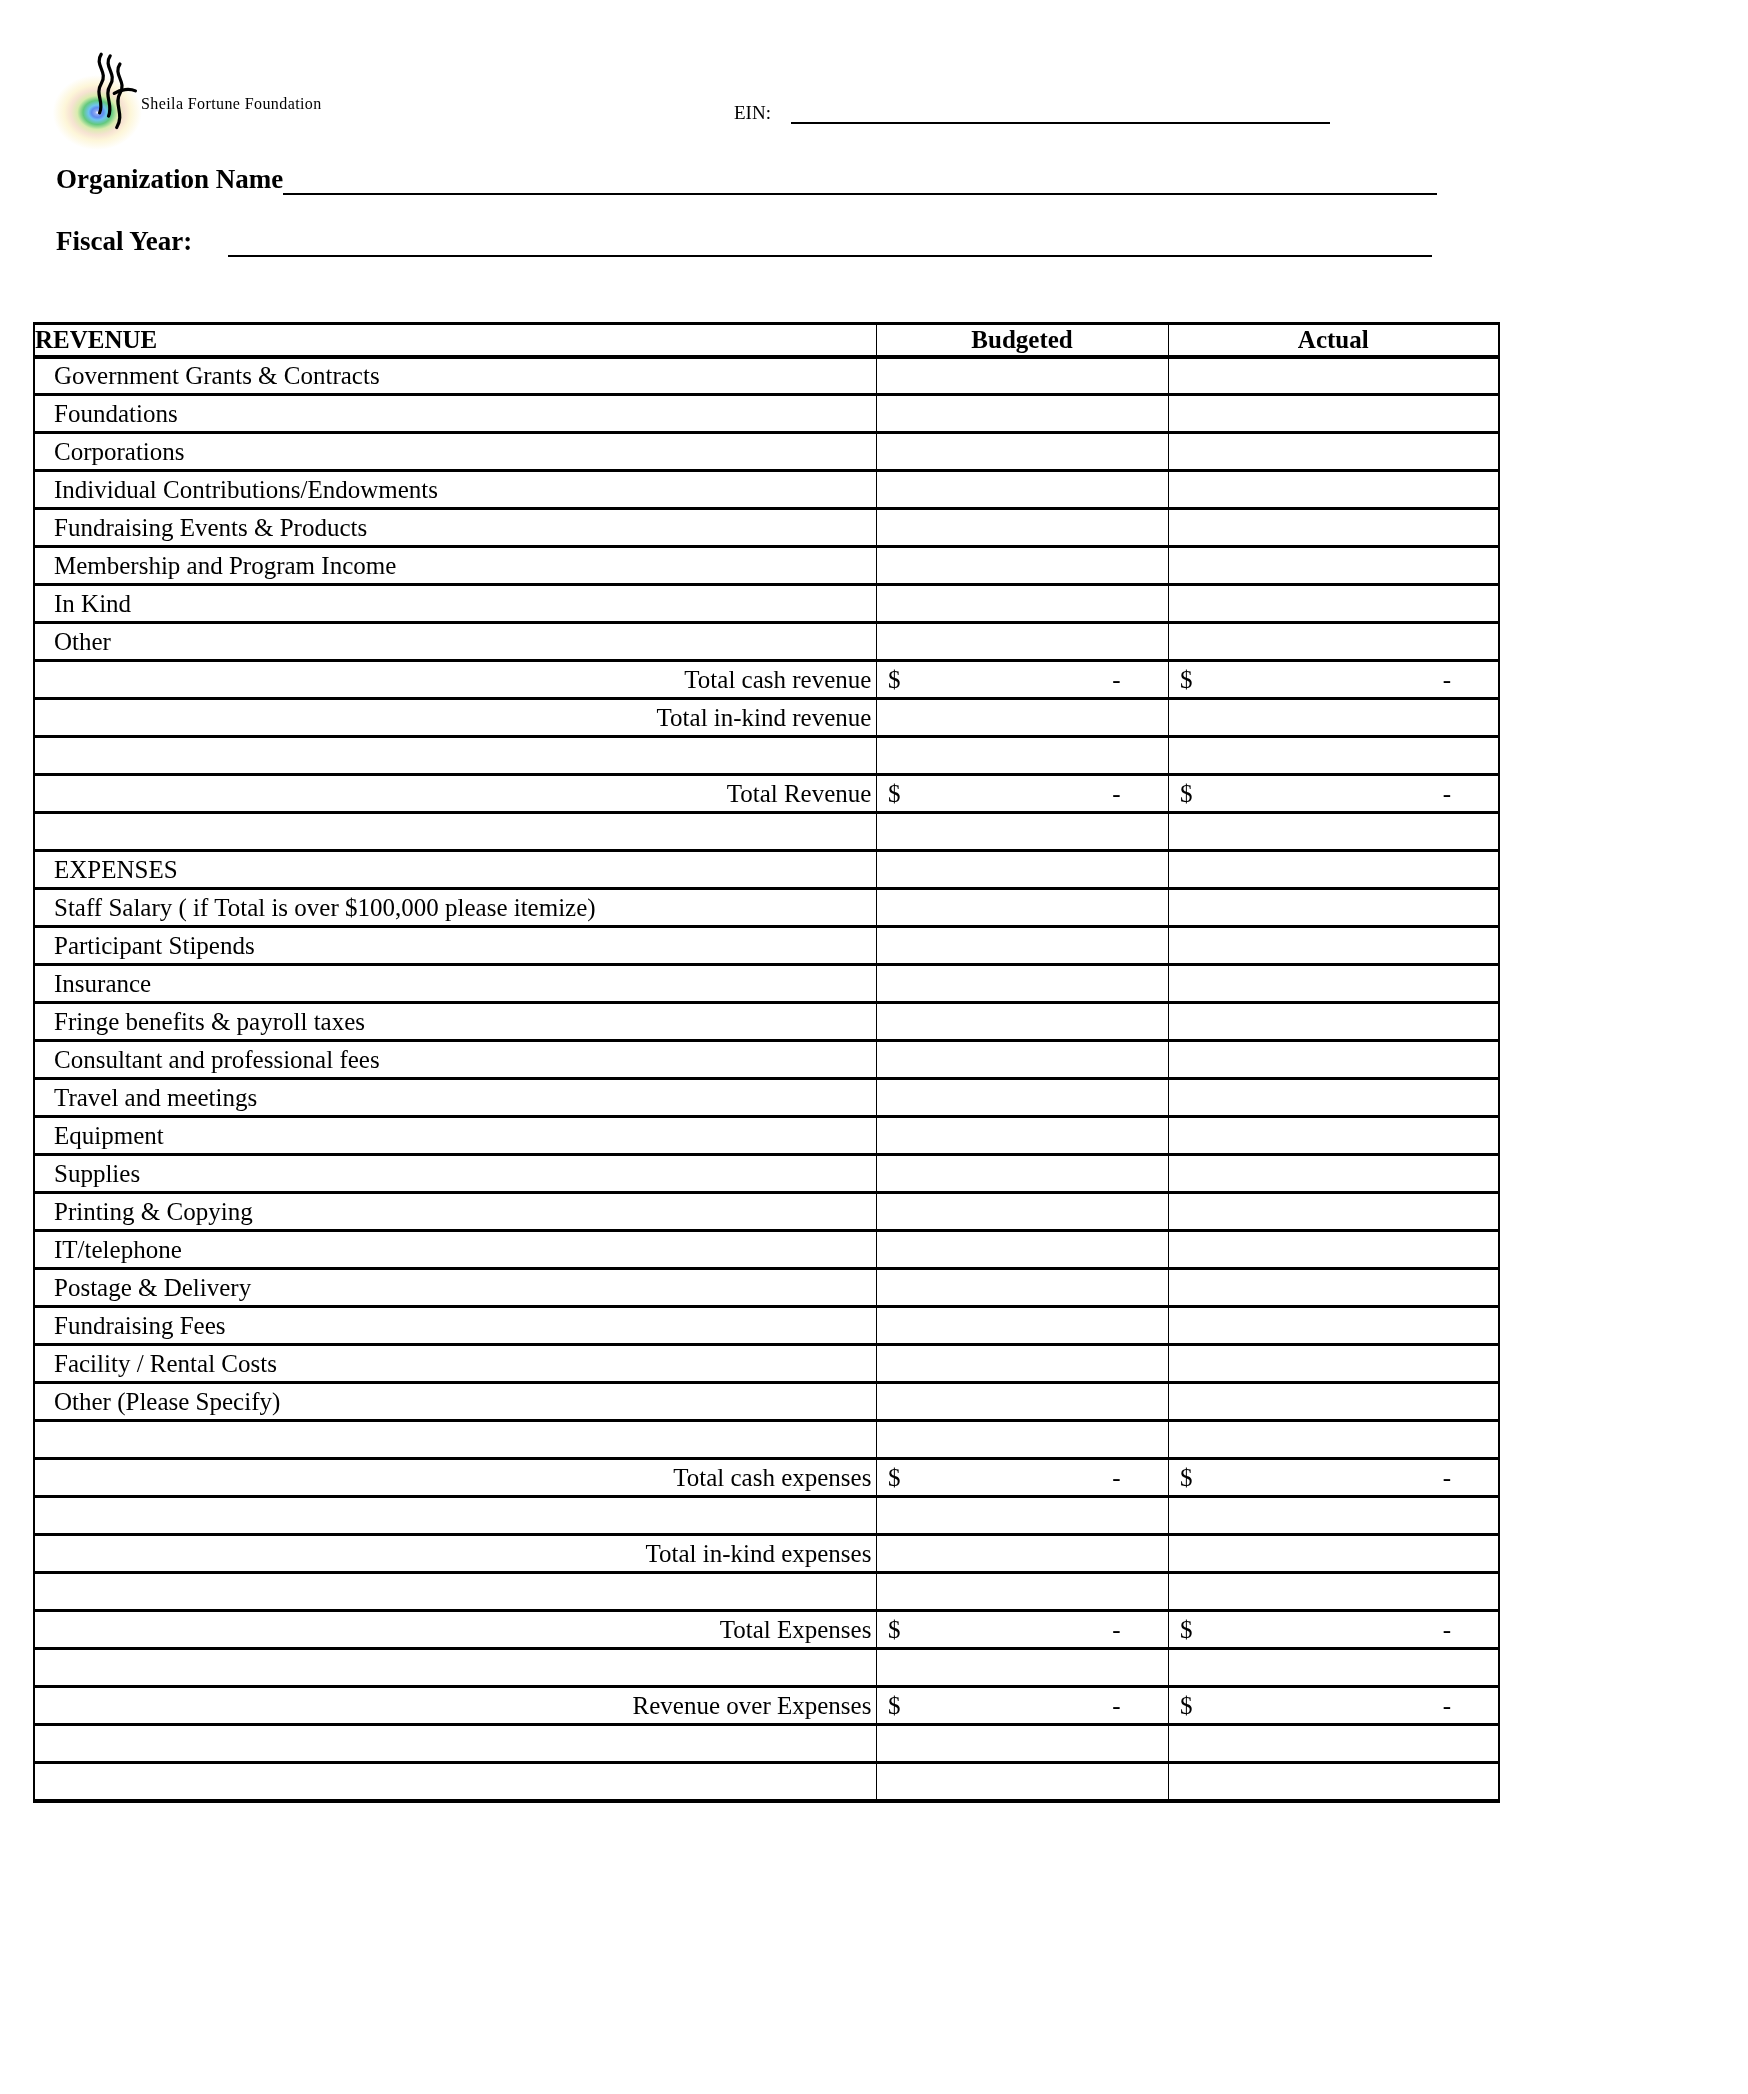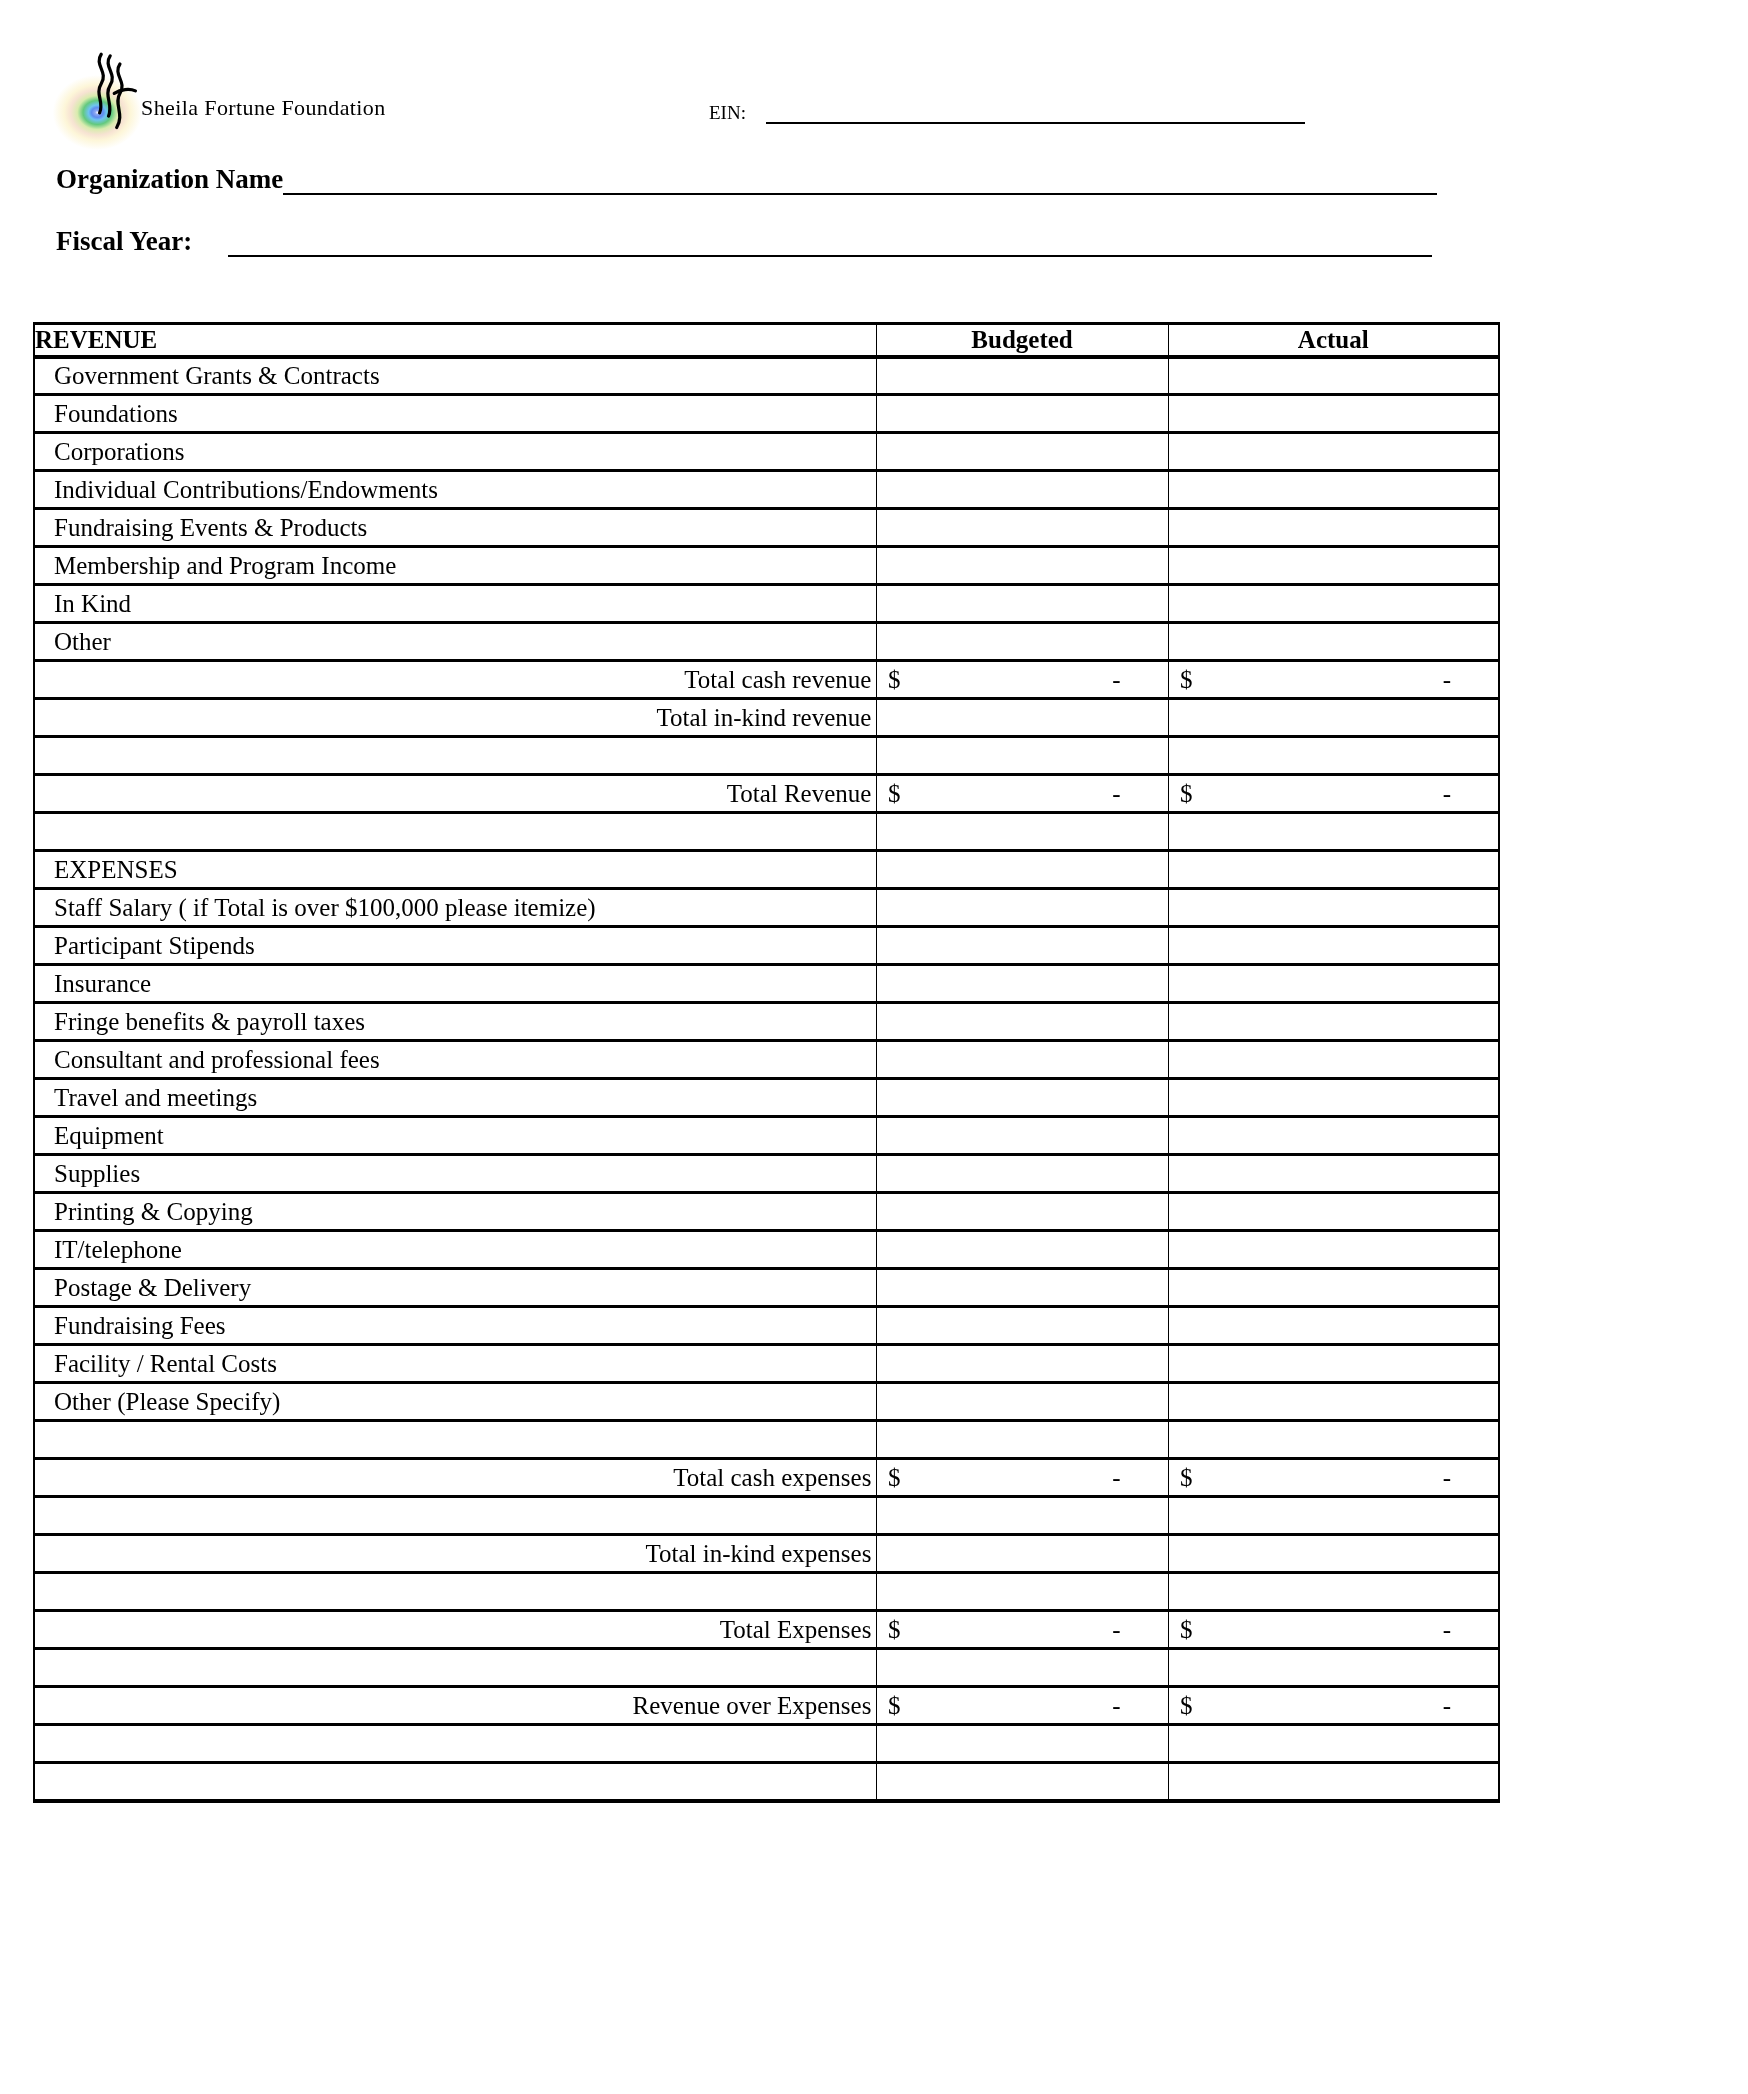--- a/index.html
+++ b/index.html
@@ -18,24 +18,24 @@
     position:absolute; left:49px; top:75px; width:93px; height:75px;
     border-radius:50%;
     background: radial-gradient(closest-side at 52% 50%,
       #ffffff 0%, #8fa9f1 5%, #5f8cee 13%, #6fc4f0 20%,
       #63c97e 32%, #d9ecae 45%, #f7e3d3 60%, #fdf6d8 74%,
       rgba(255,252,235,0) 100%);
   }
   .logo-swirl { position:absolute; left:84px; top:51px; }
   .brand {
     position:absolute; left:141px; top:95px;
-    font-size:22px; letter-spacing:0.4px;
+    font-size:16px; letter-spacing:0.4px;
   }
   .ein-row {
-    position:absolute; left:709px; top:98px; height:26px;
+    position:absolute; left:734px; top:98px; height:26px;
     display:flex; align-items:flex-end;
   }
   .ein-label { font-size:19px; }
   .ein-line {
     display:inline-block; width:539px; margin-left:19.6px;
     border-bottom:2.5px solid #000; height:3.3px;
   }
 
   
   .fill-row {

